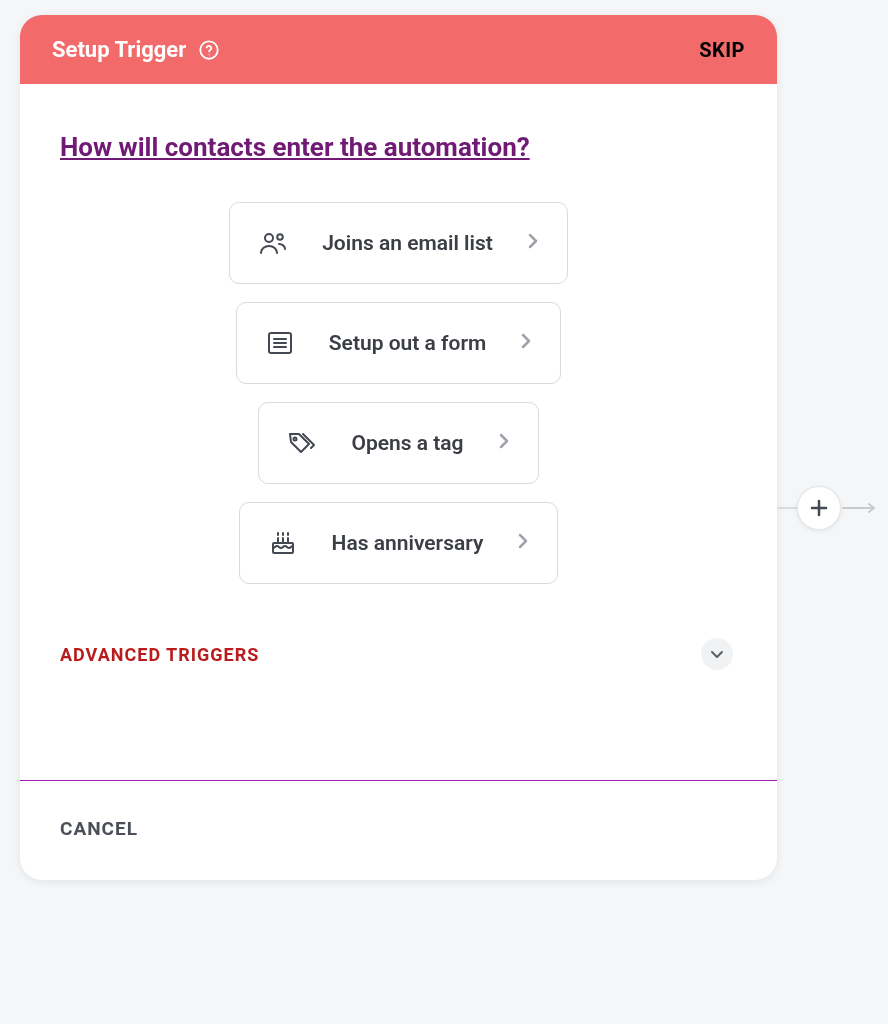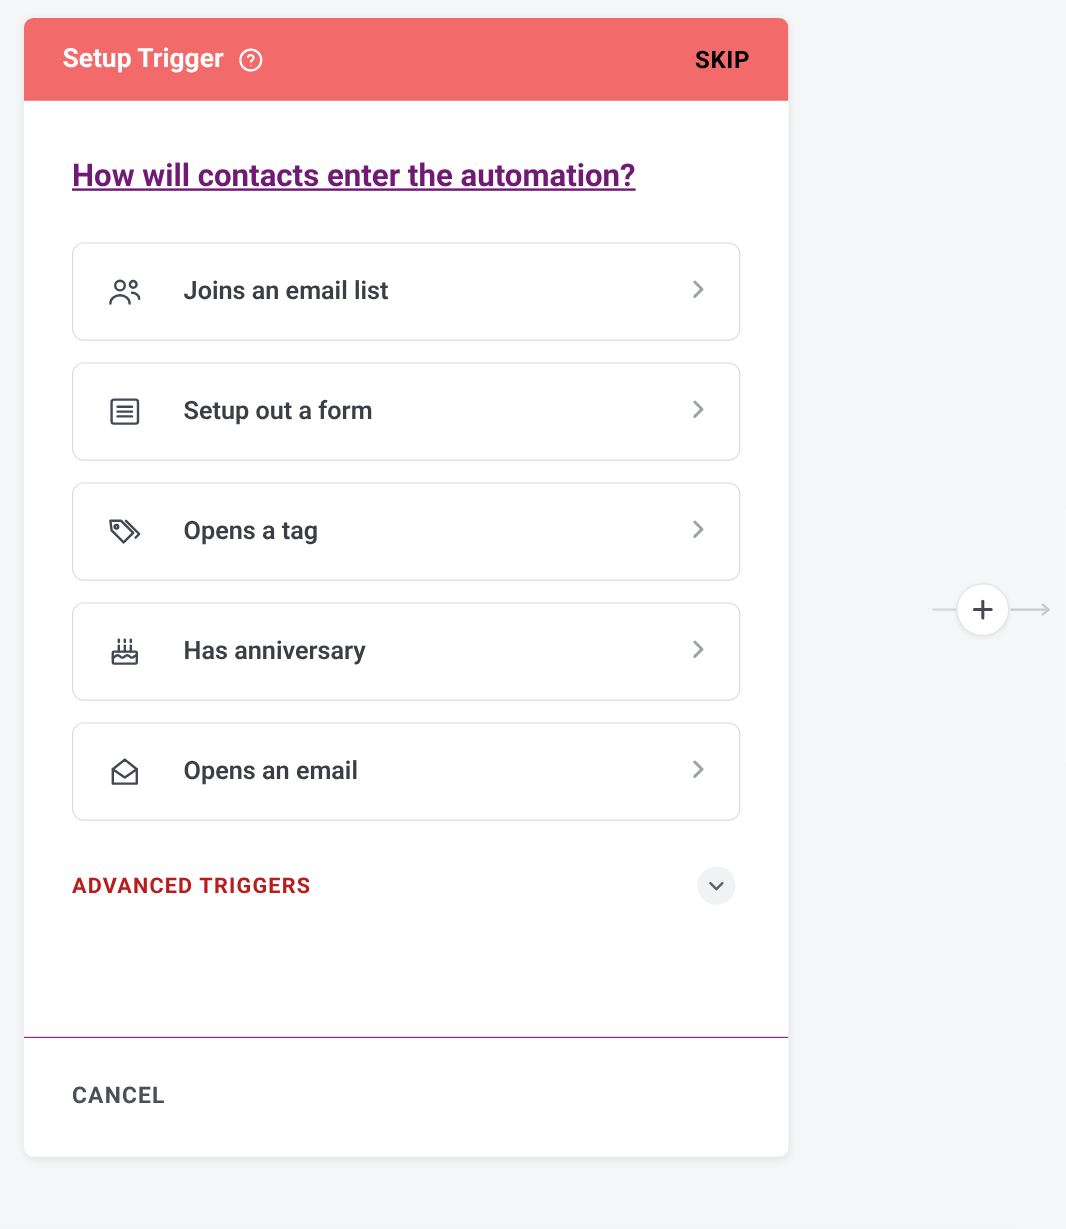--- a/index.html
+++ b/index.html
@@ -12,23 +12,23 @@
       background: #f5f6f8;
       width: 888px;
       height: 1024px;
       position: relative;
       overflow: hidden;
     }
     .card {
       position: absolute;
       top: 15px;
       left: 20px;
-      width: 637px;
+      width: 757px;
       background: #fff;
-      border-radius: 8px;
+      border-radius: 22px;
       box-shadow: 0 2px 8px rgba(0,0,0,0.08);
       overflow: hidden;
     }
     .card-header {
       background: #f26a6a;
       color: #fff;
       padding: 22px 32px;
       display: flex;
       align-items: center;
       justify-content: space-between;
@@ -61,21 +61,22 @@
       font-size: 26px;
       font-weight: 700;
       color: #701a75;
       margin-bottom: 40px;
       text-decoration: underline;
     }
     .trigger-list {
       display: flex;
       flex-direction: column;
       gap: 18px;
-      margin-bottom: 32px;
+      margin-bottom: 48px;
+      align-items: center;
     }
     .trigger-item {
       border: 1px solid #d7dade;
       border-radius: 10px;
       padding: 26px 28px;
       display: flex;
       align-items: center;
       gap: 34px;
       cursor: pointer;
       background: #fff;
@@ -253,34 +254,20 @@
           </svg>
         </span>
         <span class="trigger-label">Has anniversary</span>
         <span class="chevron-right">
           <svg width="12" height="16" viewBox="0 0 10 16" fill="none" stroke="#9ea3ab" stroke-width="2.5" stroke-linecap="round" stroke-linejoin="round">
             <path d="M2 2l6 6-6 6"></path>
           </svg>
         </span>
       </div>
 
-      <div class="trigger-item">
-        <span class="trigger-icon">
-          <svg width="28" height="26" viewBox="0 0 28 26" fill="none" stroke="#444852" stroke-width="2" stroke-linecap="round" stroke-linejoin="round">
-            <path d="M4 11l10-8 10 8v12H4z"></path>
-            <path d="M4 11l10 7 10-7"></path>
-          </svg>
-        </span>
-        <span class="trigger-label">Opens an email</span>
-        <span class="chevron-right">
-          <svg width="12" height="16" viewBox="0 0 10 16" fill="none" stroke="#9ea3ab" stroke-width="2.5" stroke-linecap="round" stroke-linejoin="round">
-            <path d="M2 2l6 6-6 6"></path>
-          </svg>
-        </span>
-      </div>
 
     </div>
 
     <div class="advanced-row">
       <span class="advanced-label">ADVANCED TRIGGERS</span>
       <span class="chevron-down-circle">
         <svg width="14" height="10" viewBox="0 0 14 10" fill="none" stroke="#5b5f67" stroke-width="2" stroke-linecap="round" stroke-linejoin="round">
           <path d="M2 3l5 5 5-5"></path>
         </svg>
       </span>

